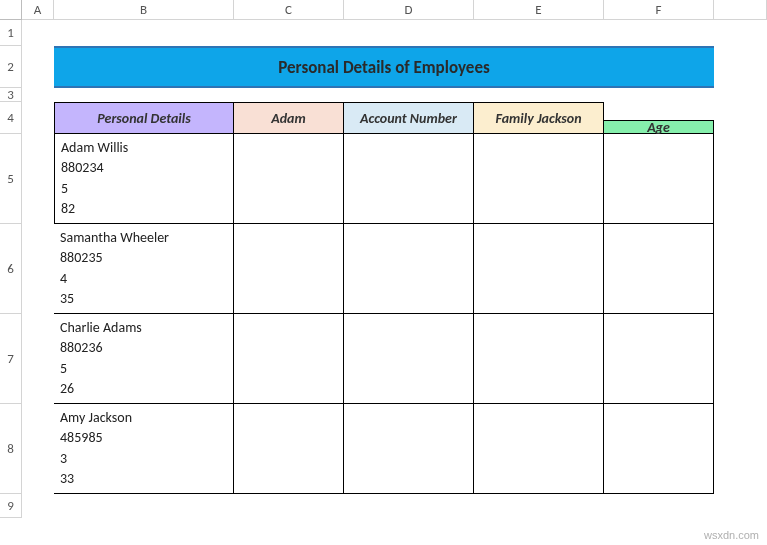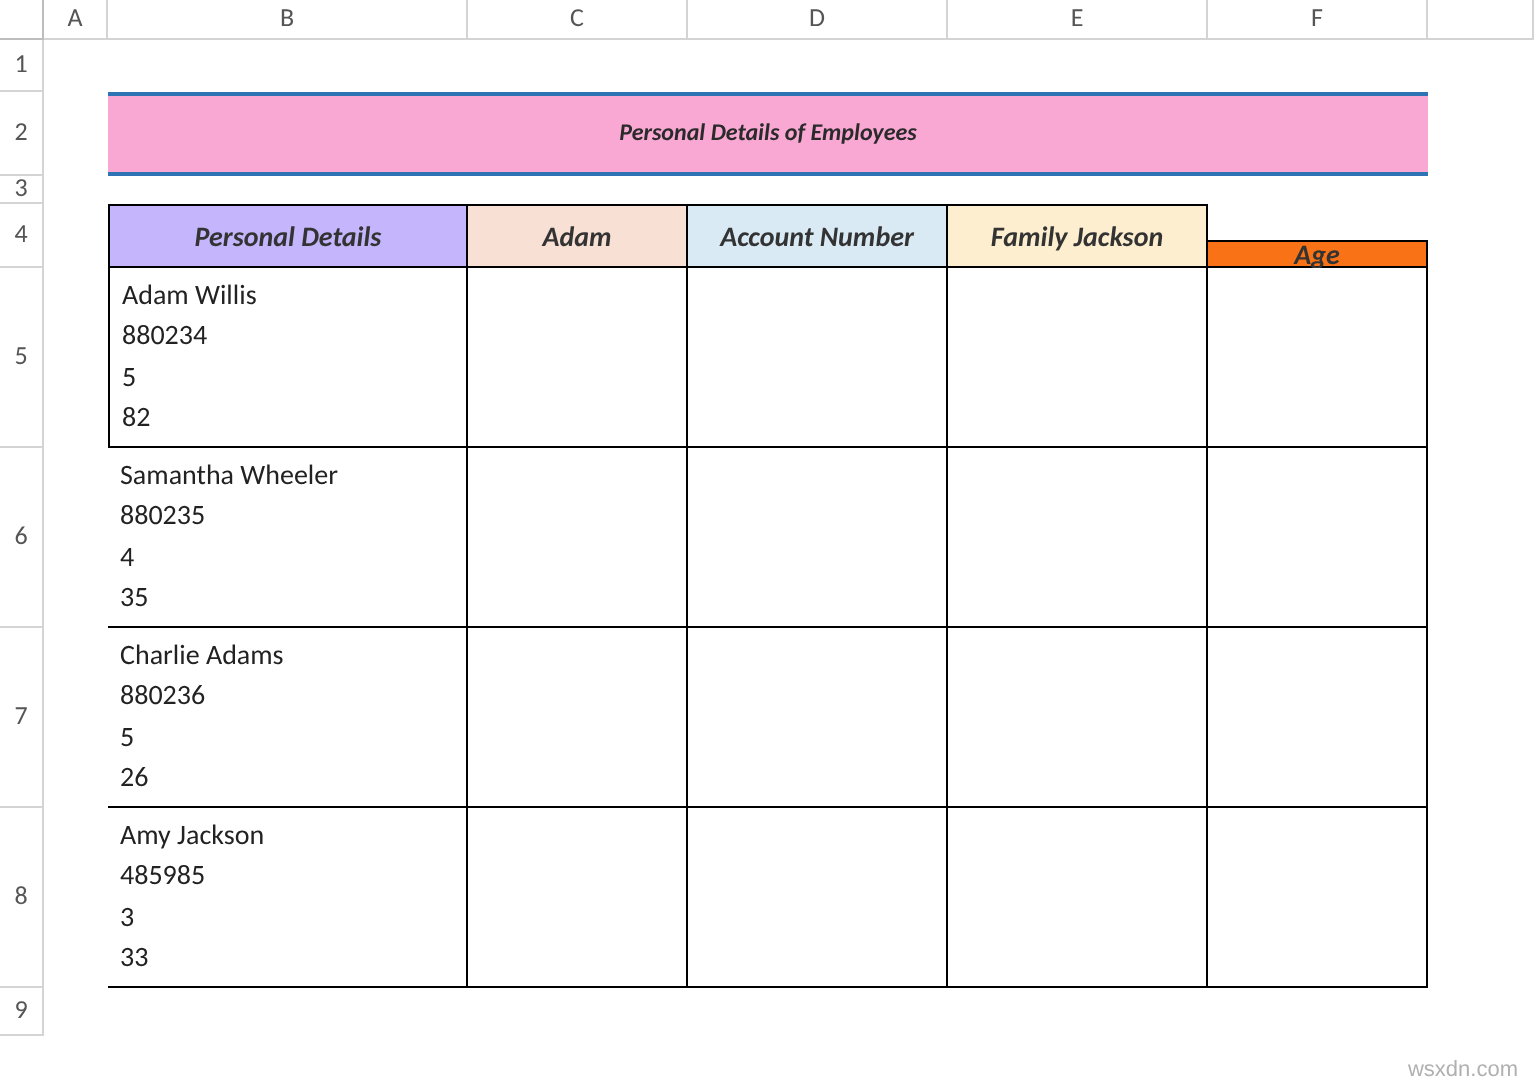--- a/index.html
+++ b/index.html
@@ -44,44 +44,43 @@
       align-items: center;
       padding: 2px 6px;
     }
     
     .title-wrap {
       grid-column: 3 / 8;
       grid-row: 3;
       display: flex;
       align-items: center;
       justify-content: center;
-      background: #f9a8d4;
+      background: #0ea5e9;
       border-top: 2px solid #2e74b5;
       border-bottom: 2px solid #2e74b5;
       font-weight: bold;
-      font-size: 12px;
+      font-size: 17px;
       color: #2a2a2a;
-      font-style: italic;
     }
     
     .thcell {
       border: 1px solid #000;
       display: flex;
       align-items: center;
       justify-content: center;
       font-weight: bold;
       font-size: 14px;
       font-style: italic;
       padding: 2px 4px;
     }
     .th-b { background: #c4b5fd; }
     .th-c { background: #f9e0d5; }
     .th-d { background: #d9eaf5; text-align: center; }
     .th-e { background: #fceecf; }
-    .th-f { background: #f97316; margin-top: 18px; }
+    .th-f { background: #86efac; margin-top: 18px; }
     
     .dcell {
       border: 1px solid #000;
       padding: 4px 6px;
       font-size: 14px;
       color: #222;
       display: flex;
       align-items: flex-start;
       justify-content: flex-start;
       white-space: pre-line;

